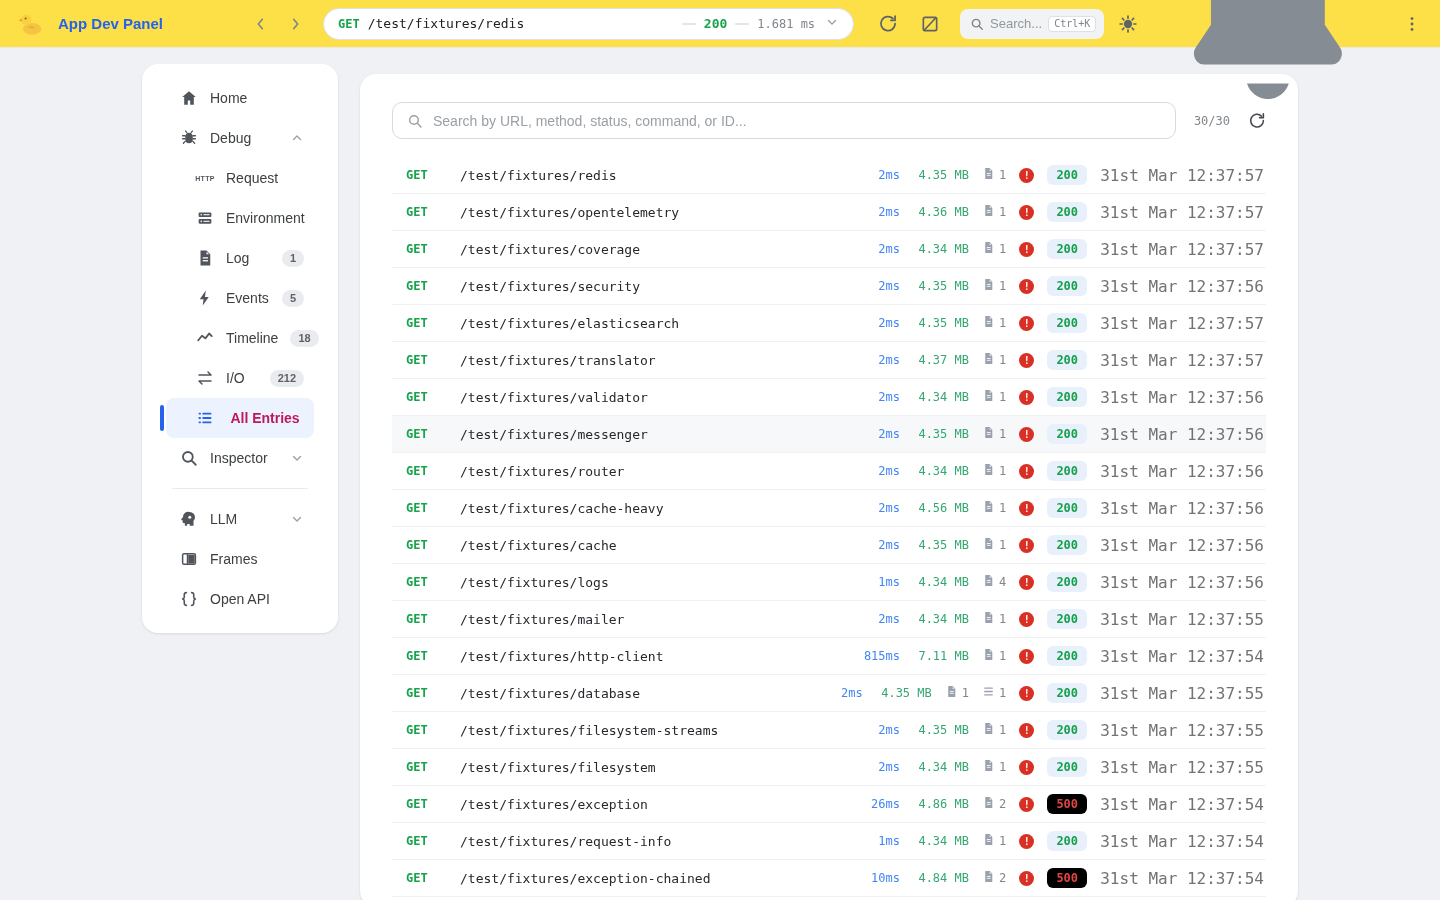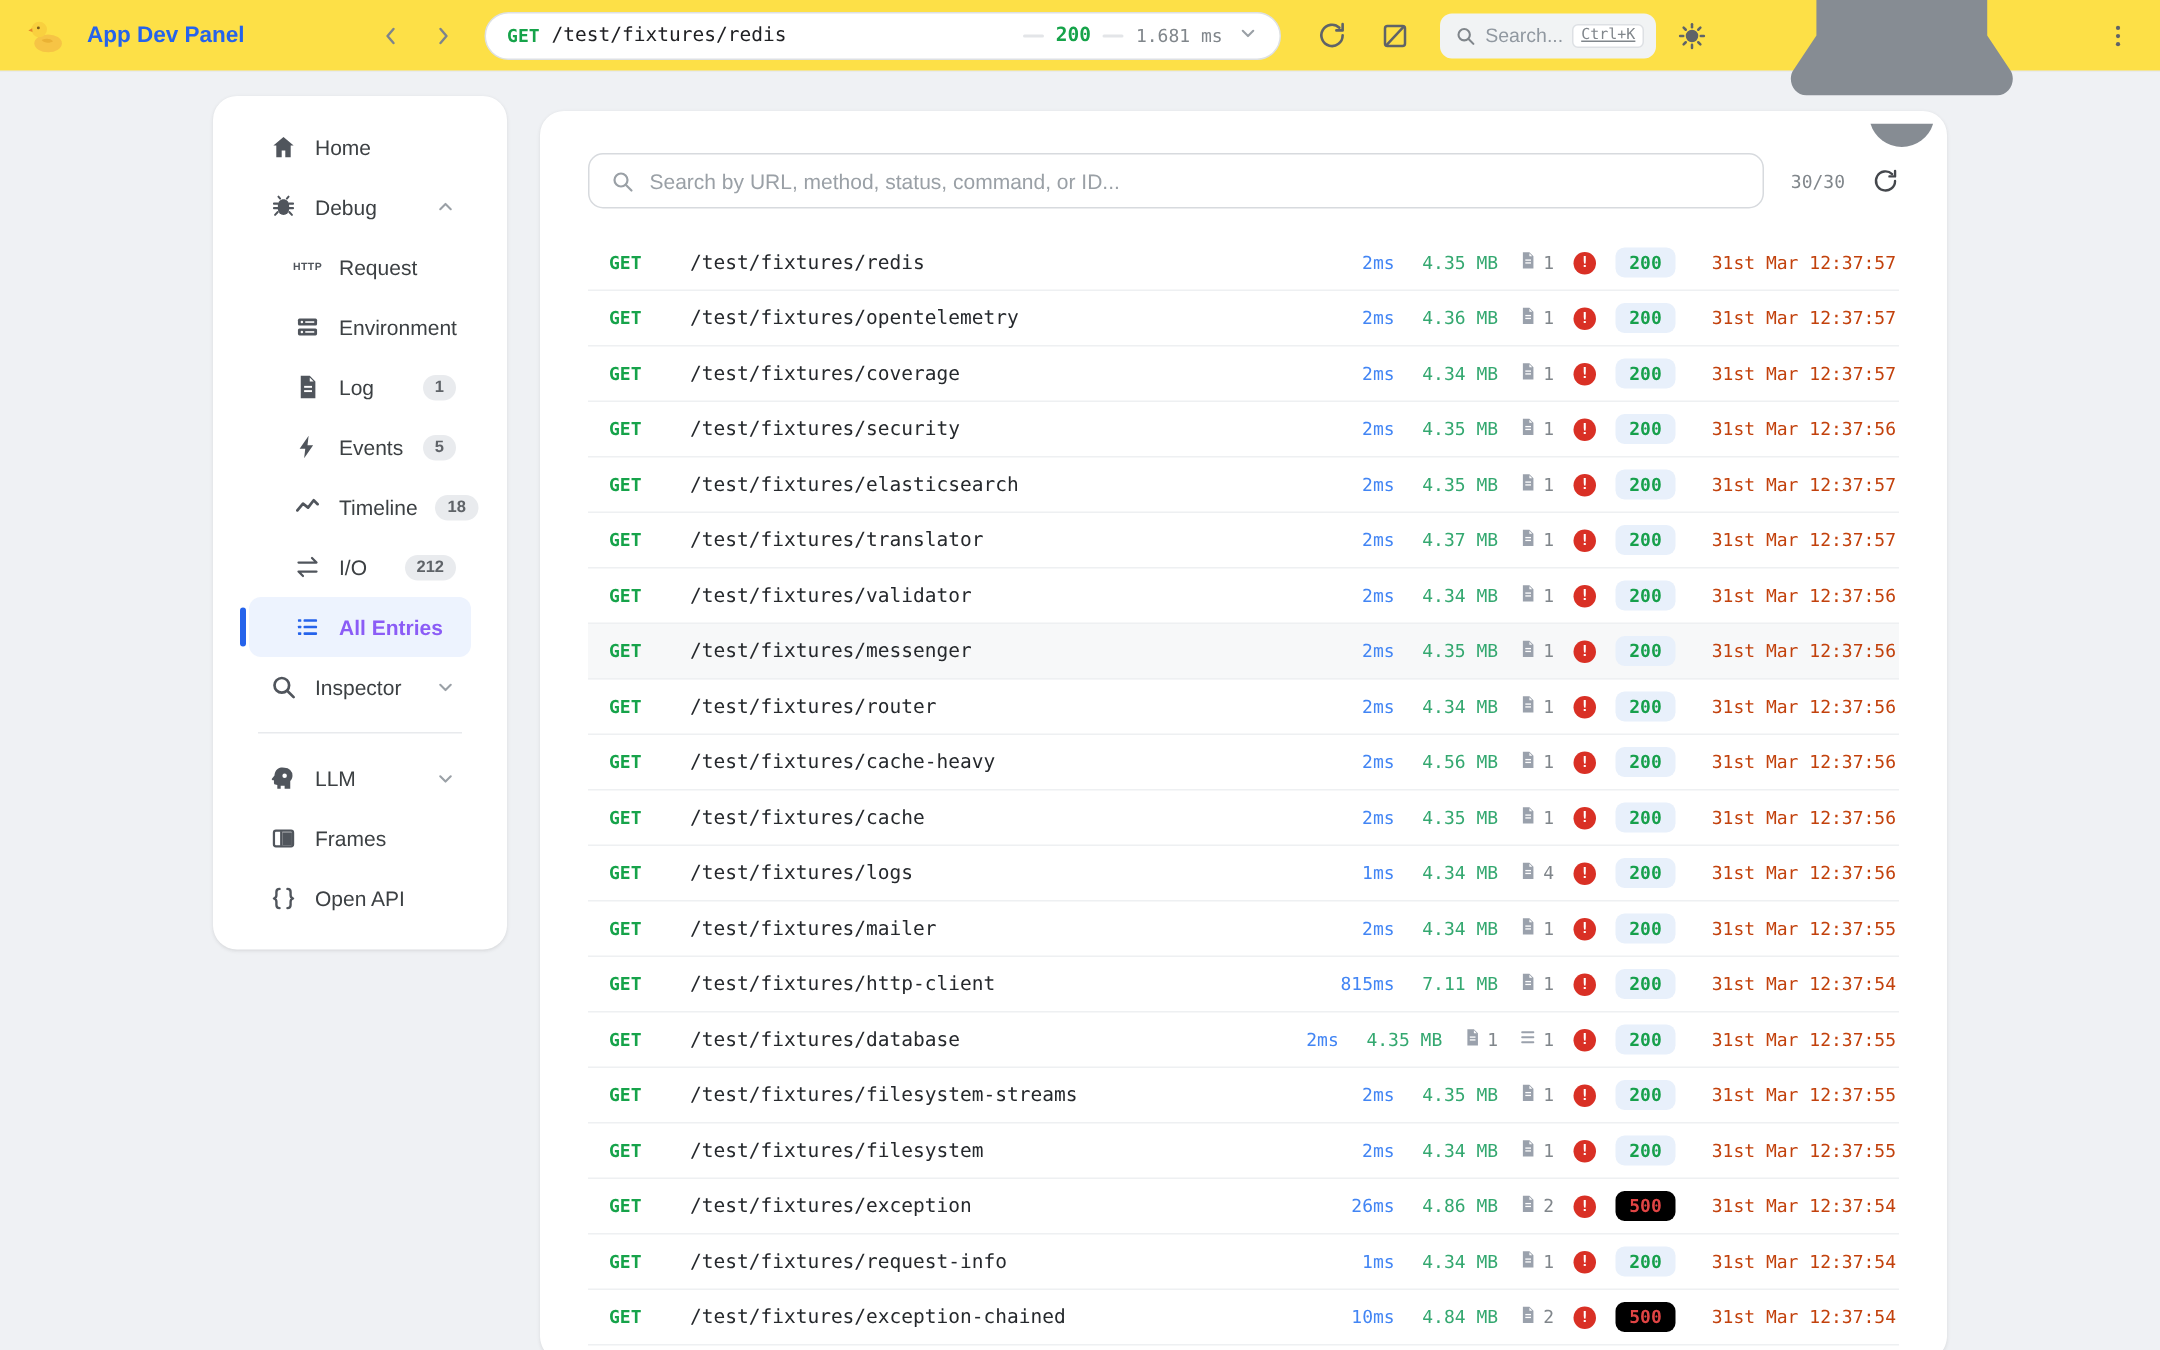--- a/index.html
+++ b/index.html
@@ -40,21 +40,21 @@
   .tb-spacer { flex:1; }
   .tb-search {
     width:160px; height:30px; background:#f1f3f4; border-radius:8px;
     display:flex; align-items:center; padding:0 8px 0 10px; gap:6px; cursor:text;
   }
   .tb-search .mag { width:14px; height:14px; color:#80868b; flex:0 0 auto; }
   .tb-search-text { color:#9098a0; font-size:13px; flex:1; }
   .kbd {
     background:#fff; border:1px solid #dde0e4; border-radius:4px;
     font-family:"DejaVu Sans Mono", monospace; font-size:10px; color:#80868b;
-    padding:2px 5px; line-height:1;text-decoration:underline;
+    padding:2px 5px; line-height:1;
   }
   .bell-wrap { position:relative; margin-left:6px; }
   .tb-sun { margin-left:4px; }
   .tb-kebab { margin-left:10px; }
 
   
   .page { display:flex; align-items:flex-start; padding:16px 142px 16px 142px; gap:22px; }
   .card {
     background:#fff; border-radius:16px;
     box-shadow:0 1px 3px rgba(60,64,67,.08), 0 1px 2px rgba(60,64,67,.05);
@@ -69,21 +69,21 @@
   }
   .sb-item.child { padding-left:30px; }
   .sb-item .sb-ic { width:18px; height:18px; color:#50555c; flex:0 0 auto; display:flex; align-items:center; justify-content:center; }
   .sb-item .sb-ic svg { width:18px; height:18px; }
   .sb-item .sb-label { flex:1; white-space:nowrap; }
   .sb-badge {
     background:#e9ebee; color:#5f6368; border-radius:999px;
     font-size:11px; font-weight:bold; padding:3px 8px; line-height:1;
   }
   .sb-chev { color:#9aa0a6; width:14px; height:14px; }
-  .sb-item.active { background:#edf3fe; color:#8b5cf6; font-weight:bold; }
+  .sb-item.active { background:#edf3fe; color:#be185d; font-weight:bold;text-align:center; }
   .sb-item.active .sb-ic { color:#2563eb; }
   .sb-item.active::before {
     content:""; position:absolute; left:-6px; top:7px; bottom:7px;
     width:4px; border-radius:2px; background:#2563eb;
   }
   .sb-divider { height:1px; background:#e8eaed; margin:10px 6px; }
   .http-tag { font-size:7px; font-weight:bold; letter-spacing:.3px; color:#50555c; font-family:"Liberation Sans",sans-serif; }
 
   
   .main { flex:1; padding:28px 32px 10px 32px; min-height:820px;margin-top:10px; }
@@ -116,21 +116,21 @@
     width:15px; height:15px; border-radius:50%; background:#d93025;
     color:#fff; font-size:10px; font-weight:bold; line-height:15px; text-align:center;
     font-family:"DejaVu Sans Mono",monospace; flex:0 0 auto;
   }
   .r-badge {
     min-width:40px; text-align:center; border-radius:6px; padding:4px 8px;
     font-size:12px; font-weight:bold; line-height:1;
   }
   .r-badge.ok { background:#e8f0fb; color:#17a04c; }
   .r-badge.err { background:#000000; color:#e04444; }
-  .r-ts { color:#c2410c; font-size:12px; min-width:134px; text-align:right; }
+  .r-ts { color:#737373; font-size:16px; min-width:134px; text-align:right; }
 </style>
 </head>
 <body>
 
 <div class="topbar">
   <span class="logo">
     <svg viewBox="0 0 24 24">
       <ellipse cx="13" cy="16.5" rx="8.5" ry="5.5" fill="#f6c445"></ellipse>
       <circle cx="7.5" cy="8" r="4.8" fill="#f9d03f"></circle>
       <path d="M3.2 7.2 L0.8 8.6 L3.4 9.6 Z" fill="#e8892b"></path>

